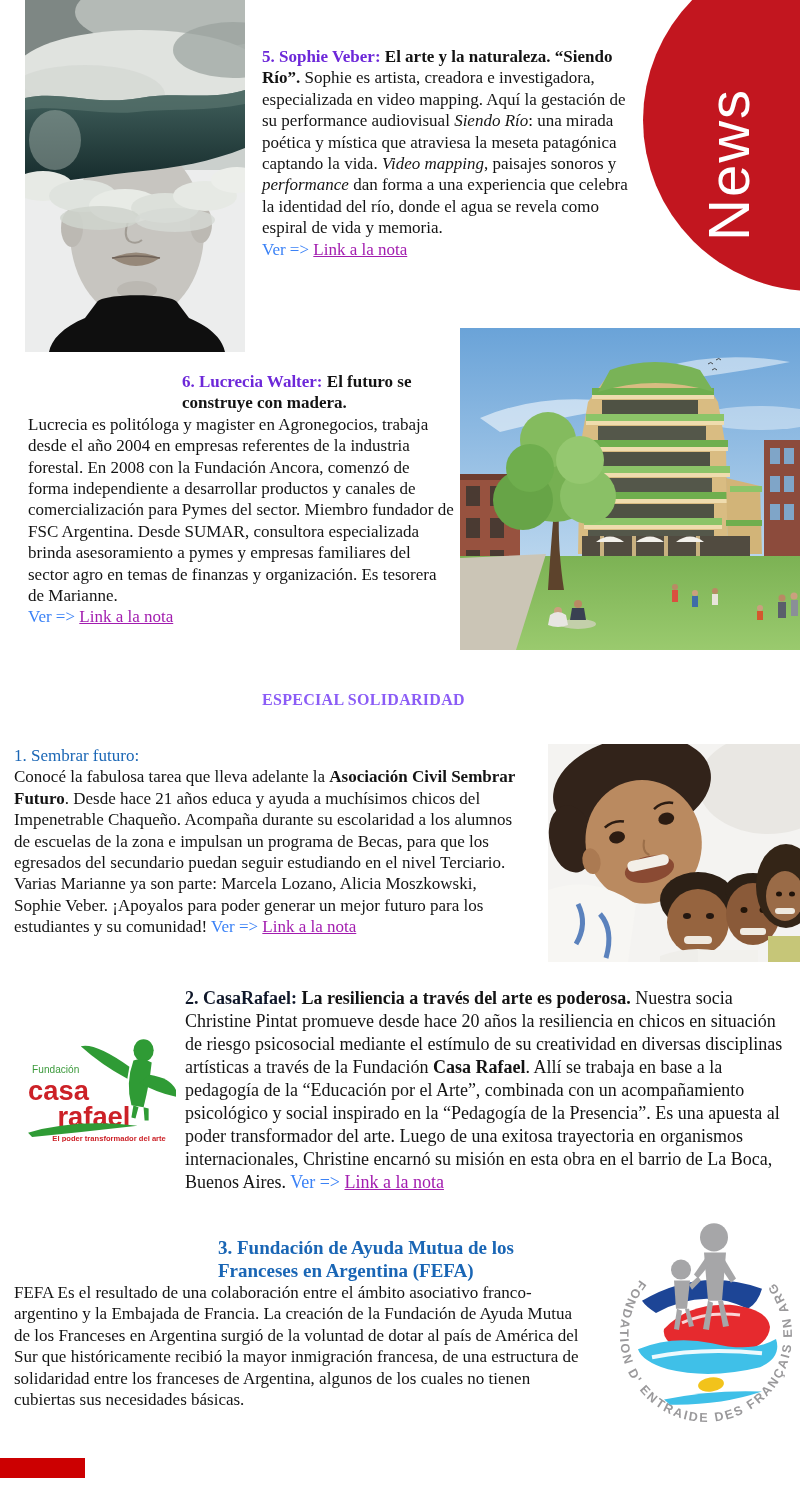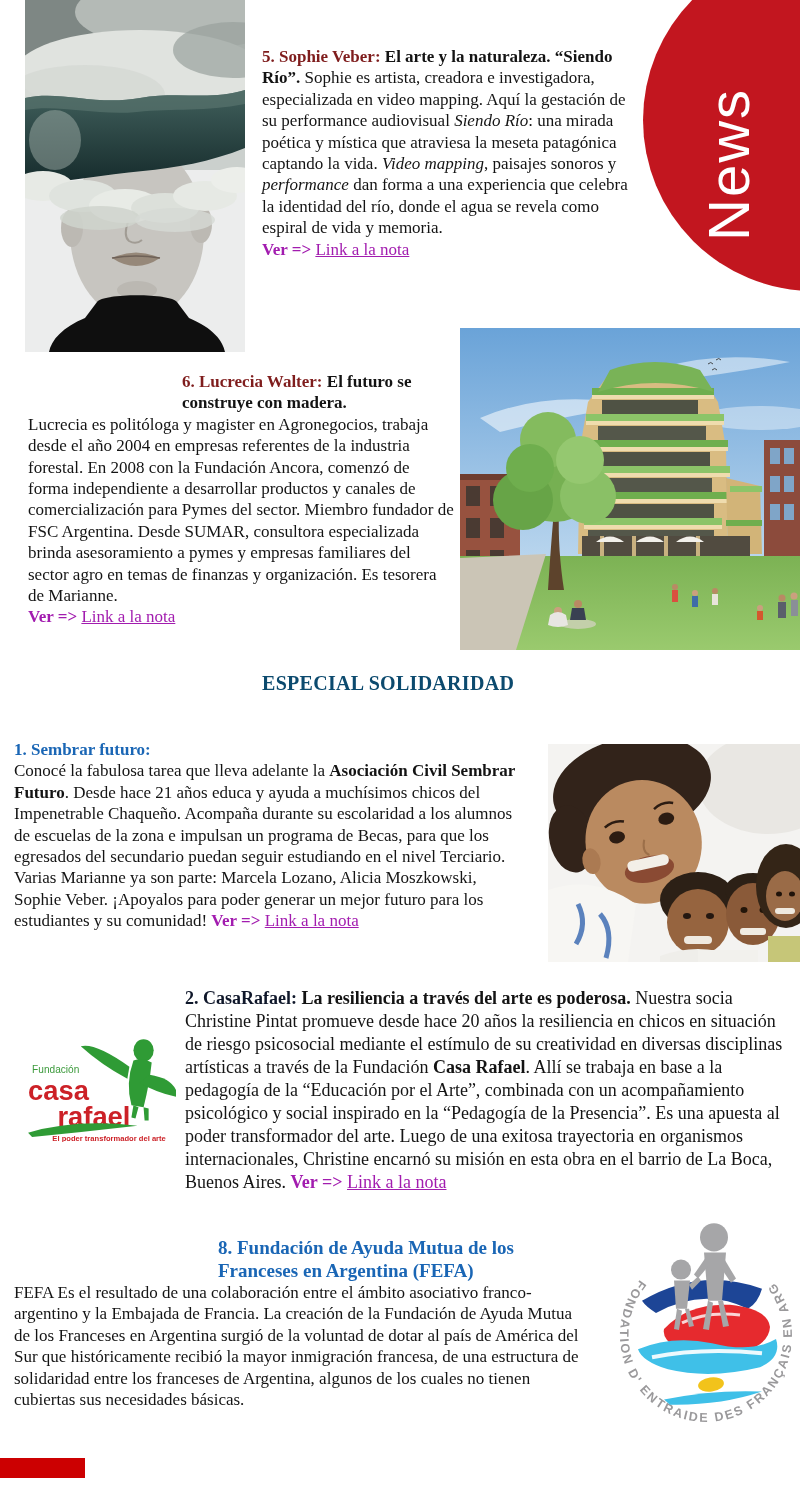--- a/index.html
+++ b/index.html
@@ -2,35 +2,35 @@
 <html><head>
 <meta charset="utf-8">
 <style>
   html,body{margin:0;padding:0;background:#ffffff;}
   .page{position:relative;width:800px;height:1500px;background:#fff;overflow:hidden;
         font-family:"Liberation Serif",serif;color:#141414;}
   .abs{position:absolute;}
   .txt{font-size:17px;line-height:21.4px;}
   .txt2{font-size:18px;line-height:23px;}
   .right{}
-  .redlbl{color:#7f1d1d;font-weight:bold;}
+  .redlbl{color:#6d28d9;font-weight:bold;}
   .bluelbl{color:#0f172a;font-weight:bold;}
   .darkbold{font-weight:bold;color:#131313;}
-  .ver{color:#a21caf;font-weight:bold;}
+  .ver{color:#3b82f6;}
   a.link{color:#a21caf;text-decoration:underline;cursor:pointer;}
   .news-circle{left:643px;top:-51px;width:342px;height:342px;border-radius:50%;background:#c2161f;}
   .news-label{position:absolute;left:52px;top:72px;height:220px;writing-mode:vertical-rl;
       transform:rotate(180deg);font-family:"Liberation Sans",sans-serif;font-weight:400;
       font-size:58px;color:#fff;letter-spacing:2px;}
-  .especial{left:262px;top:672px;font-size:20px;font-weight:bold;color:#0c4a6e;letter-spacing:.3px;}
+  .especial{left:262px;top:691px;font-size:16px;font-weight:bold;color:#8b5cf6;letter-spacing:.3px;}
   .issue-no{left:536px;top:654px;font-size:78px;line-height:84px;color:#1273cc;
       font-family:"Liberation Sans",sans-serif;font-weight:400;}
   .h6{max-width:272px;margin-left:auto;font-weight:bold;}
   .h3f{max-width:372px;margin-left:auto;font-weight:bold;color:#1a66b5;font-size:19px;line-height:23px;}
-  .h1s{font-weight:bold;color:#1a66b5;}
+  .h1s{font-weight:normal;color:#1a66b5;margin-top:6px;}
   .footer-bar{left:0;top:1458px;width:85px;height:20px;background:#cc0001;}
   .footer-site{left:93px;top:1444px;font-family:"Liberation Sans",sans-serif;font-size:36px;
       color:#3b3b3b;}
   p{margin:0;}
 </style>
 </head>
 <body>
 
 <div class="page">
 
@@ -244,21 +244,21 @@
   </svg>
 
   <div class="abs txt2" style="left:185px;top:987px;width:606px;">
     <p>
       <span class="bluelbl">2. CasaRafael: </span><span class="darkbold">La resiliencia a través del arte es poderosa. </span><span>Nuestra socia Christine Pintat promueve desde hace 20 años la resiliencia en chicos en situación de riesgo psicosocial mediante el estímulo de su creatividad en diversas disciplinas artísticas a través de la Fundación </span><span class="darkbold">Casa Rafael</span><span>. Allí se trabaja en base a la pedagogía de la “Educación por el Arte”, combinada con un acompañamiento psicológico y social inspirado en la “Pedagogía de la Presencia”. Es una apuesta al poder transformador del arte. Luego de una exitosa trayectoria en organismos internacionales, Christine encarnó su misión en esta obra en el barrio de La Boca, Buenos Aires. </span>
       <span class="ver">Ver =&gt; </span><a class="link">Link a la nota</a>
     </p>
   </div>
 
   <div class="abs txt right" style="left:14px;top:1236px;width:576px;">
-    <div class="h3f">8. Fundación de Ayuda Mutua de los Franceses en Argentina (FEFA)</div>
+    <div class="h3f">3. Fundación de Ayuda Mutua de los Franceses en Argentina (FEFA)</div>
     <div>FEFA Es el resultado de una colaboración entre el ámbito asociativo franco-argentino y la Embajada de Francia. La creación de la Fundación de Ayuda Mutua de los Franceses en Argentina surgió de la voluntad de dotar al país de América del Sur que históricamente recibió la mayor inmigración francesa, de una estructura de solidaridad entre los franceses de Argentina, algunos de los cuales no tienen cubiertas sus necesidades básicas.</div>
   </div>
 
   <svg class="abs" style="left:612px;top:1206px;width:188px;height:242px" viewBox="0 0 188 240" preserveAspectRatio="none">
     <defs>
       <path id="fefaArc" d="M28,73 A86,86 0 1 0 160,73" fill="none"></path>
     </defs>
     <circle cx="94" cy="128" r="93" fill="#ffffff"></circle>
     <text font-size="12.5" font-weight="bold" fill="#9a999b" letter-spacing="2" font-family="Liberation Sans, sans-serif">
       <textPath href="#fefaArc">FONDATION D' ENTRAIDE DES FRANÇAIS EN ARGENTINE</textPath>

